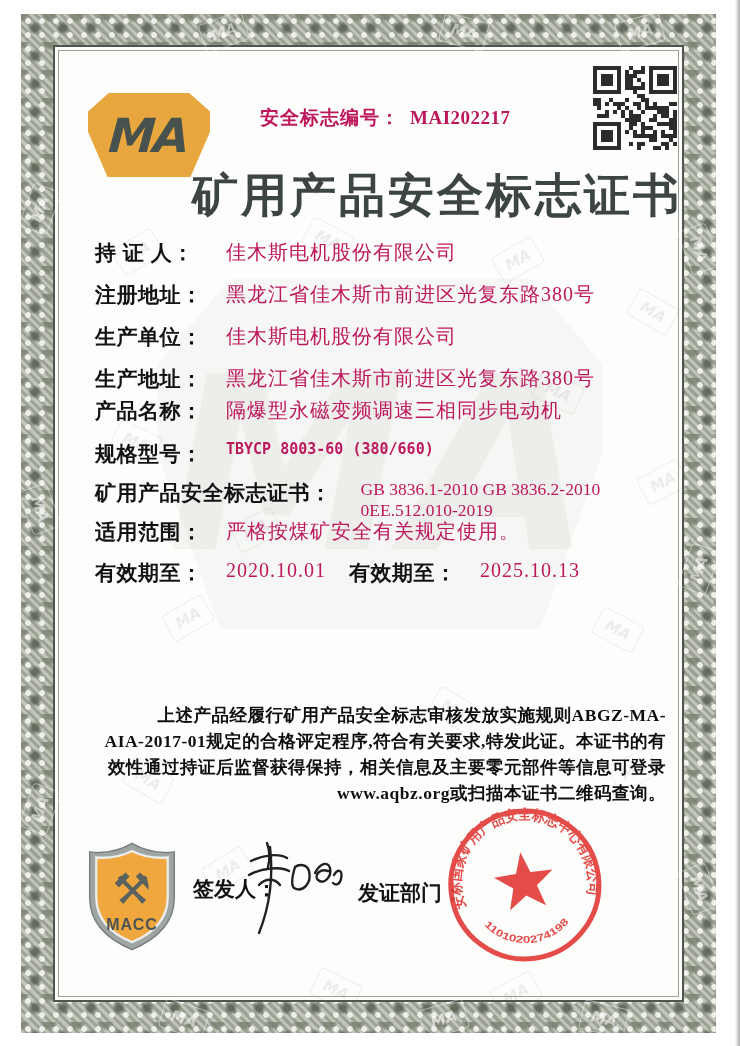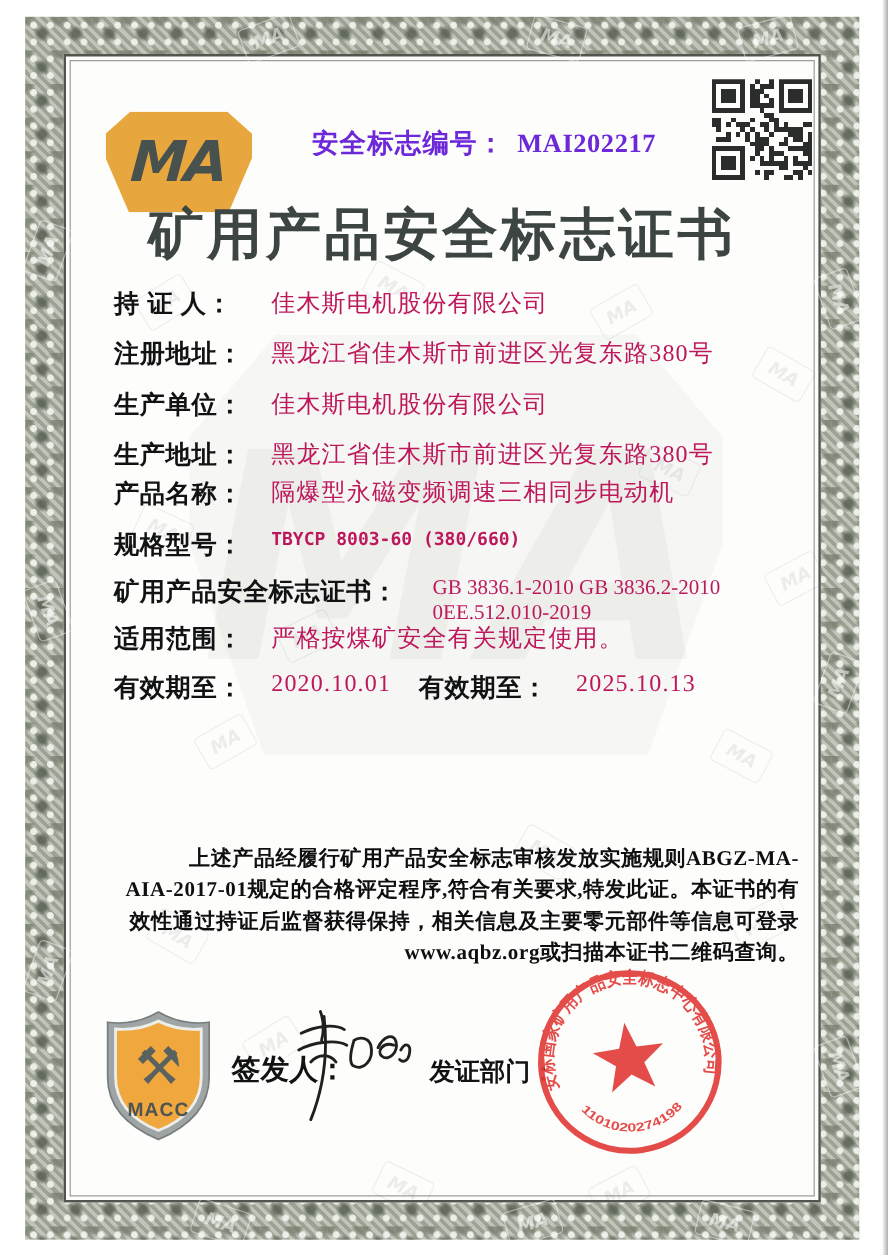--- a/index.html
+++ b/index.html
@@ -43,26 +43,26 @@
   
   .ma-logo{
     left:33px; top:46px; width:122px; height:84px; background:#E8A63E;
     clip-path:polygon(17% 0,83% 0,100% 22%,100% 46%,84% 100%,16% 100%,0 46%,0 22%);
     display:flex; align-items:center; justify-content:center;
   }
   .ma-logo span{
     font-family:"DejaVu Sans",sans-serif; font-weight:900; font-style:italic;
     font-size:47px; color:#47514D; letter-spacing:-2px; transform:skewX(-4deg);
   }
-  .cert-no{left:205px; top:58px; font-size:22px; font-weight:bold; color:#6d28d9; letter-spacing:1px;}
+  .cert-no{left:205px; top:58px; font-size:19px; font-weight:bold; color:#be185d; letter-spacing:1px;}
   .cert-no .num{font-family:"Liberation Serif",serif; font-weight:600; letter-spacing:.5px; margin-left:10px;}
   .qr{left:538px; top:19px; width:84px; height:84px;}
   
   .title{
-    left:0; right:0; top:118px; text-align:center;
+    left:0; right:0; top:118px; text-align:right;
     font-family:"Liberation Serif",serif; font-weight:900; font-size:46px;
     color:#3C4542; letter-spacing:3px;
   }
   
   .row{left:40px; right:30px; display:flex; align-items:flex-start;gap:23px;}
   .lbl{
     font-weight:bold; font-size:21px; color:#101213; flex:0 0 auto;
     min-width:108px; letter-spacing:.5px; white-space:pre;
   }
   .row-wide .lbl{min-width:0; margin-right:6px;}
@@ -71,21 +71,21 @@
   .val.std{font-size:17.5px; letter-spacing:0;}
   .lbl2{}
   
   .statement{
     left:33px; top:655px; width:578px;
     font-family:"Liberation Serif",serif; font-weight:600; font-size:17.5px;
     line-height:26px; color:#0e0f10; text-indent:2em; letter-spacing:.5px;text-align:right;
   }
   
   .shield{left:30px; top:794px; width:94px; height:112px;}
-  .issuer{left:138px; top:828px; font-size:24px; font-weight:bold; color:#101213;}
+  .issuer{left:138px; top:828px; font-size:21px; font-weight:bold; color:#101213;}
   .sig{left:182px; top:780px; width:112px; height:118px;}
   .dept{left:303px; top:832px; font-size:21px; font-weight:bold; color:#101213;}
   .stamp{left:390px; top:756px; width:160px; height:166px; transform:rotate(-8deg); opacity:.92;}
 </style>
 </head>
 <body>
 
 <div class="page">
   <div class="frame">
     <div class="inner">

